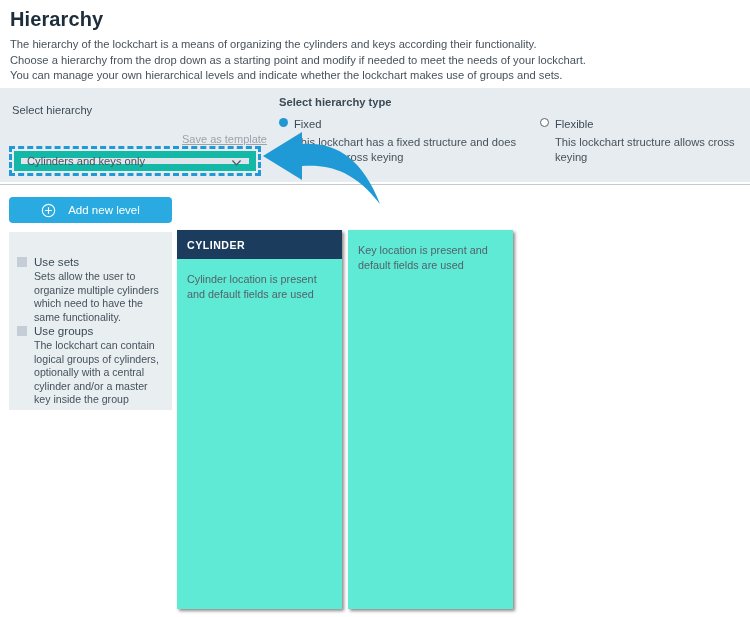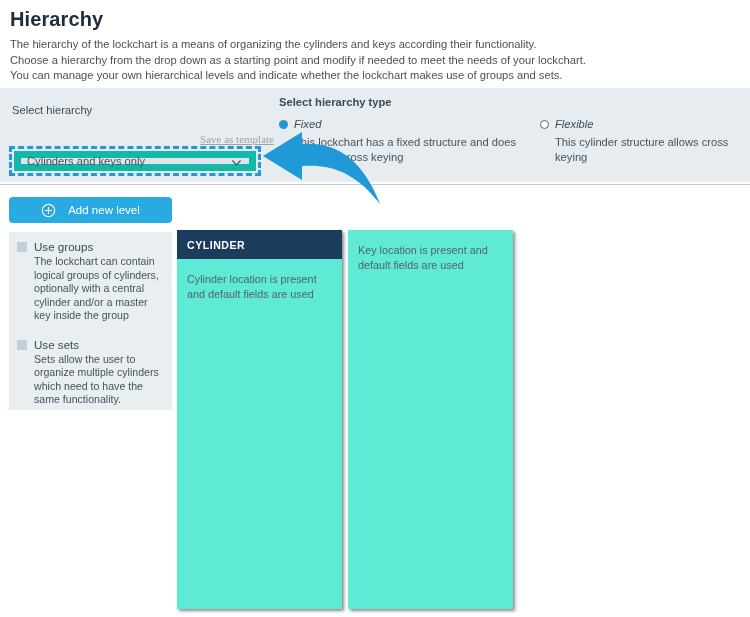--- a/index.html
+++ b/index.html
@@ -61,29 +61,28 @@
   }
   #select-hierarchy-label {
     position: absolute;
     left: 12px;
     top: 104px;
     font-size: 11.2px;
     color: #3c4a55;
   }
   #save-as-template {
     position: absolute;
-    left: 15px;
+    left: 8px;
     top: 133px;
     width: 259px;
     text-align: right;
     font-size: 11px;
     color: #9aa4ac;
     text-decoration: underline;
     cursor: default;
-    font-family: Liberation Serif, serif;
   }
 
   
   #dropdown-highlight {
     position: absolute;
     left: 9px;
     top: 146px;
     width: 252px;
     height: 30px;
     border: 3px dashed #1f9ad6;
@@ -125,24 +124,22 @@
     font-weight: bold;
   }
   .radio-group {
     position: absolute;
     font-size: 11.2px;
   }
   #radio-fixed-group { left: 279px; top: 118px; width: 250px; }
   #radio-flexible-group { left: 540px; top: 118px; width: 205px; }
   .radio-row {
     display: flex;
-    align-items: center;
     gap: 6px;
     cursor: pointer;
-    font-style: italic;
   }
   .radio-dot {
     width: 9px;
     height: 9px;
     border-radius: 50%;
     flex: 0 0 auto;
   }
   .radio-dot.on { background: #2196d3; }
   .radio-dot.off {
     background: #ffffff;
@@ -298,48 +295,48 @@
     <span class="radio-label">Fixed</span>
   </div>
   <div class="radio-desc">This lockchart has a fixed structure and does not allow cross keying</div>
 </div>
 
 <div class="radio-group" id="radio-flexible-group">
   <div class="radio-row">
     <span class="radio-dot off"></span>
     <span class="radio-label">Flexible</span>
   </div>
-  <div class="radio-desc">This cylinder structure allows cross keying</div>
+  <div class="radio-desc">This lockchart structure allows cross keying</div>
 </div>
 
 <button id="add-new-level-button">
   <span id="plus-circle-icon">
     <svg viewBox="0 0 16 16" width="15" height="15" aria-hidden="true">
       <circle cx="8" cy="8" r="6.6" fill="none" stroke="#ffffff" stroke-width="1.2"></circle>
       <path d="M8 4.4 V11.6 M4.4 8 H11.6" stroke="#ffffff" stroke-width="1.2" fill="none"></path>
     </svg>
   </span>
   <span>Add new level</span>
 </button>
 
 <div id="groups-sets-panel">
+  <div id="use-sets-block">
+    <div class="check-row">
+      <span class="checkbox"></span>
+      <span class="check-label">Use sets</span>
+    </div>
+    <div class="check-desc">Sets allow the user to organize multiple cylinders which need to have the same functionality.</div>
+  </div>
   <div>
     <div class="check-row">
       <span class="checkbox"></span>
       <span class="check-label">Use groups</span>
     </div>
     <div class="check-desc">The lockchart can contain logical groups of cylinders, optionally with a central cylinder and/or a master key inside the group</div>
   </div>
-  <div id="use-sets-block">
-    <div class="check-row">
-      <span class="checkbox"></span>
-      <span class="check-label">Use sets</span>
-    </div>
-    <div class="check-desc">Sets allow the user to organize multiple cylinders which need to have the same functionality.</div>
-  </div>
 </div>
 
 <div class="level-card" id="card-cylinder">
   <div class="level-card-header">CYLINDER</div>
   <div class="level-card-body">Cylinder location is present and default fields are used</div>
 </div>
 
 <div class="level-card" id="card-key">
   <div class="level-card-body">Key location is present and default fields are used</div>
 </div>

